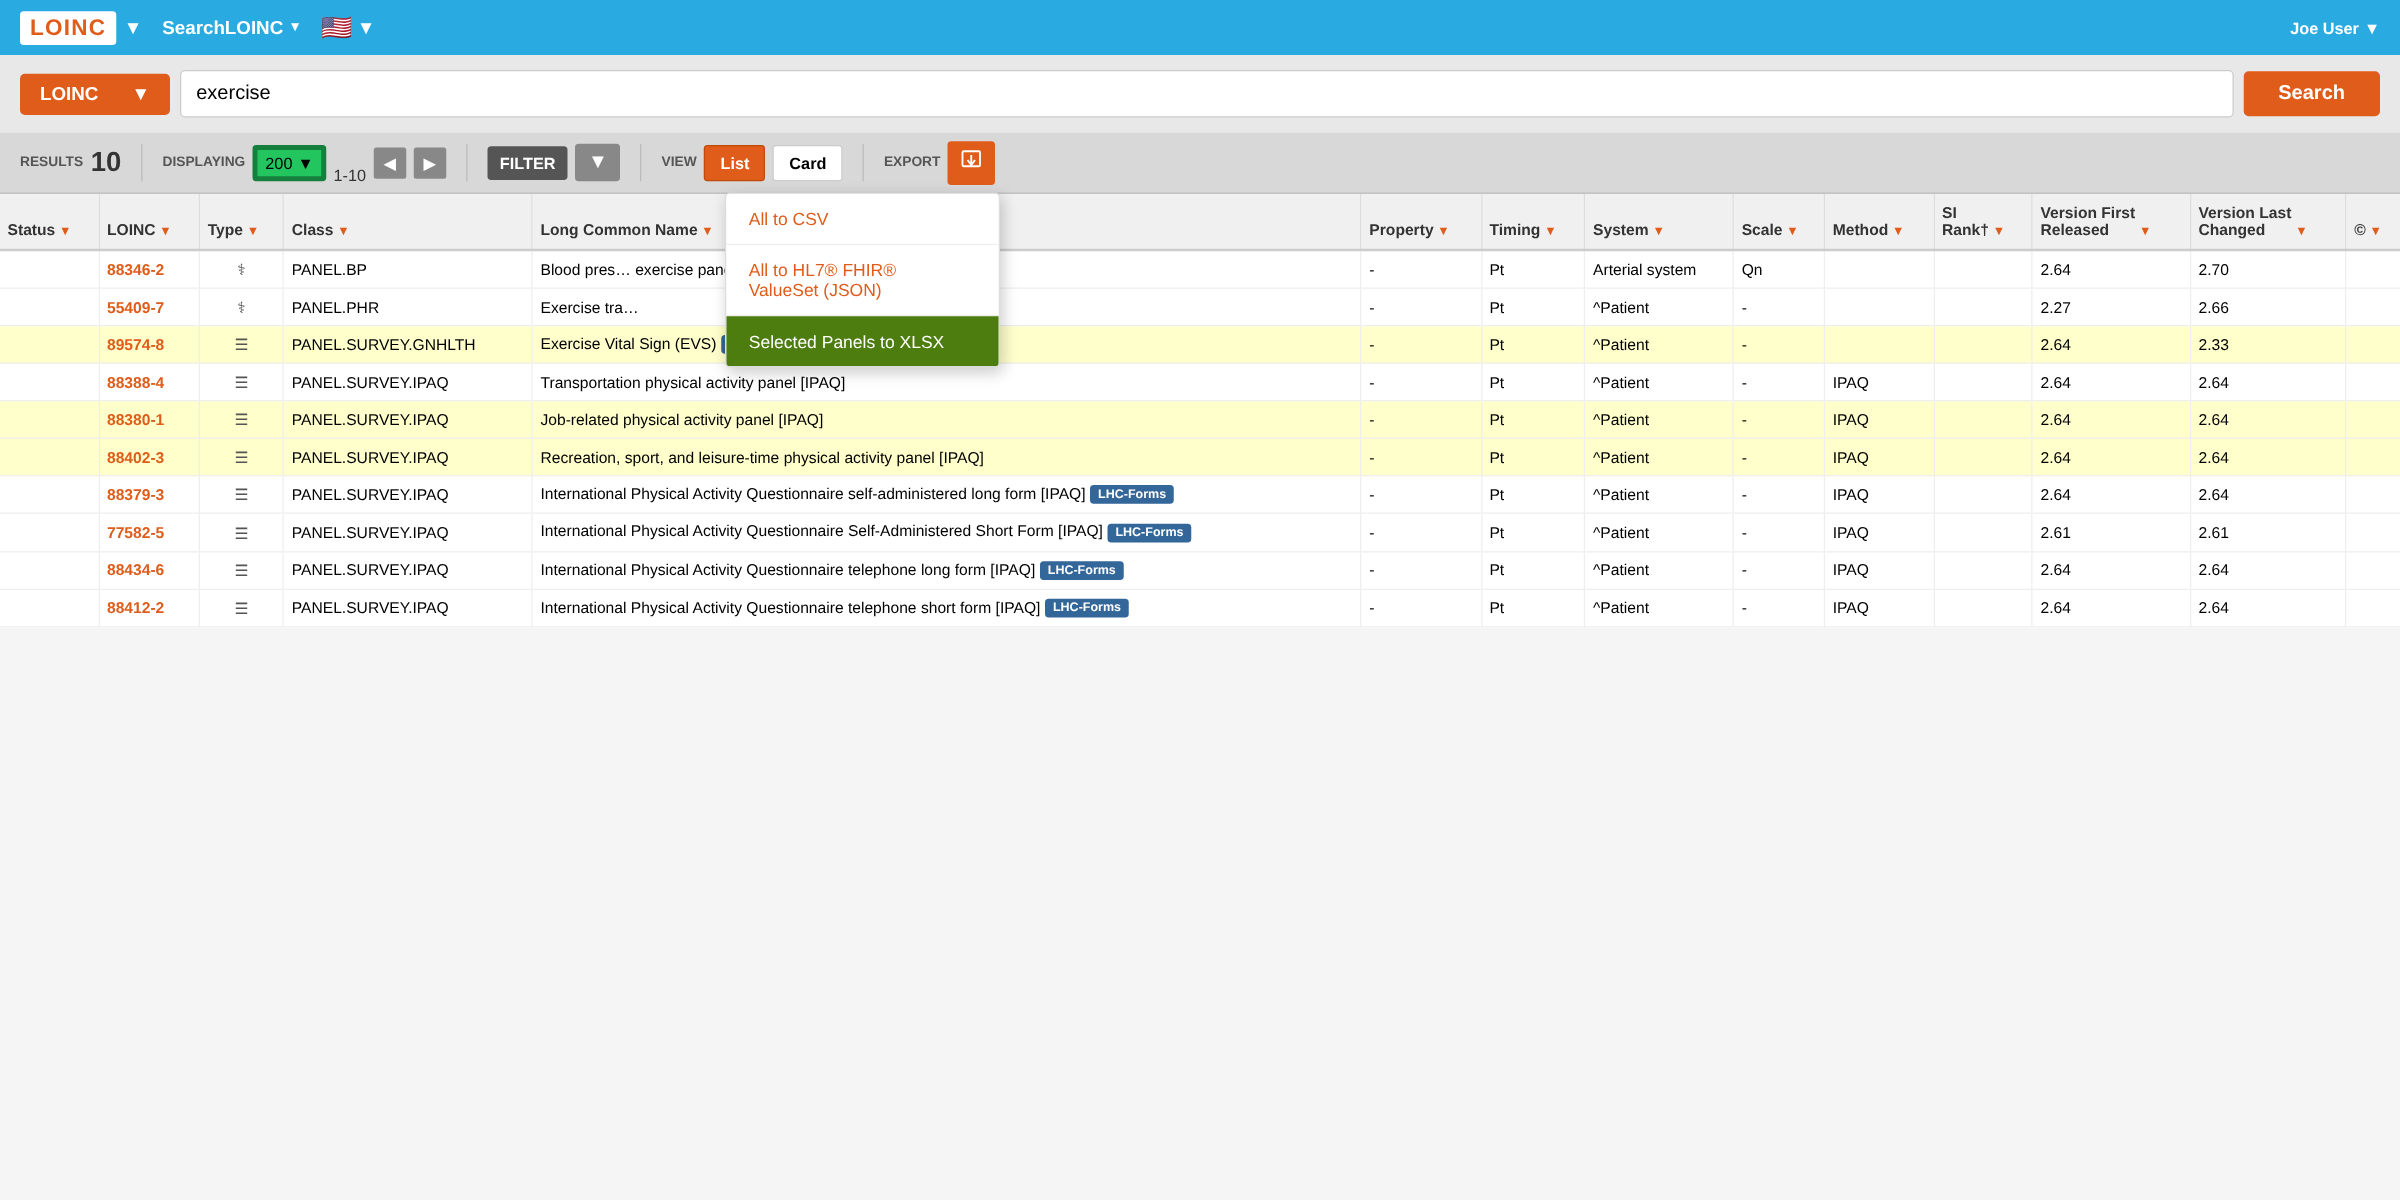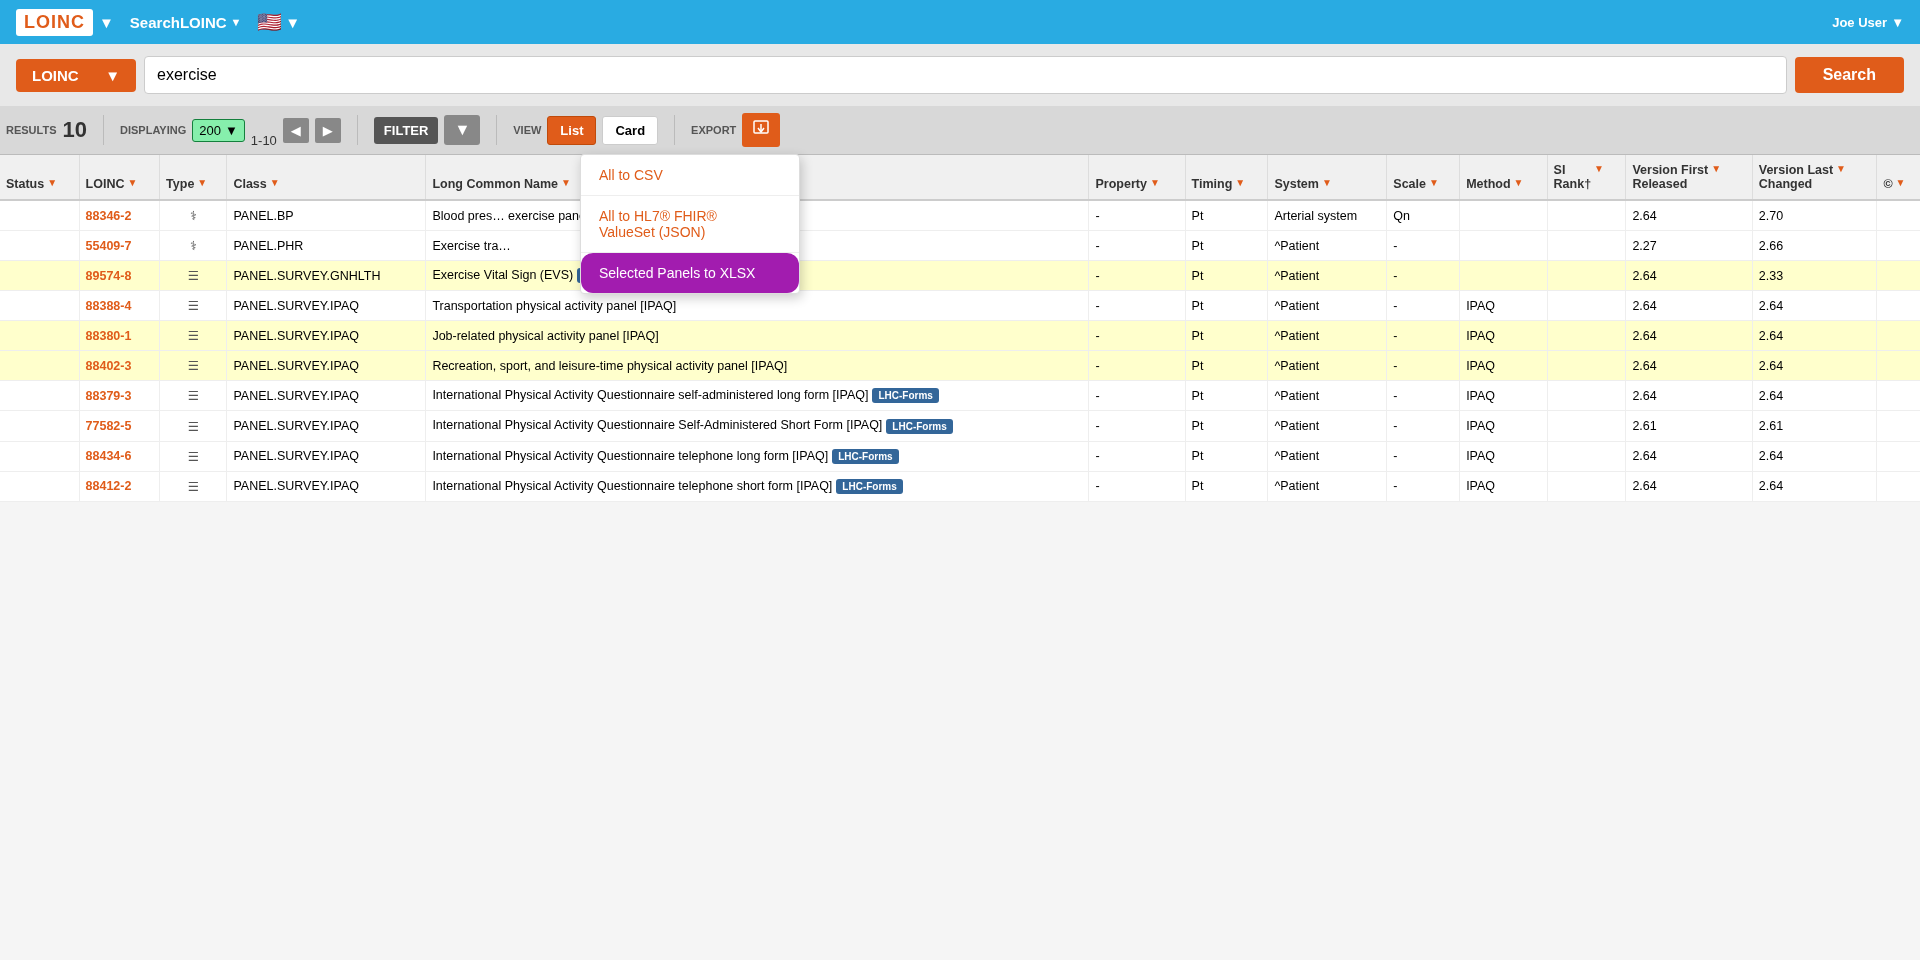--- a/index.html
+++ b/index.html
@@ -75,33 +75,33 @@
       font-size: 16px;
       padding: 9px 28px;
       border: none;
       border-radius: 4px;
       cursor: pointer;
     }
 
     
     .toolbar {
       background: #d8d8d8;
-      padding: 6px 6px;
+      padding: 6px 16px;
       display: flex;
       align-items: center;
       gap: 12px;
       border-bottom: 1px solid #bbb;
       position: relative;
     }
     .toolbar-group { display: flex; align-items: center; gap: 6px; }
     .toolbar-label { font-size: 11px; font-weight: bold; color: #555; text-transform: uppercase; }
     .results-count { font-size: 22px; font-weight: bold; color: #333; text-align: right; }
     .display-select {
-      background: #86efac;
-      border: 1px solid #15803d;
+      background: #22c55e;
+      border: 4px solid #15803d;
       padding: 3px 6px;
       font-size: 13px;
       border-radius: 3px;
       cursor: pointer;
       display: flex;
       align-items: flex-end;
       gap: 4px;
     }
     .display-nav-btn {
       background: #888;
@@ -171,23 +171,22 @@
       overflow: hidden;
     }
     .export-dropdown-item {
       padding: 12px 18px;
       cursor: pointer;
       font-size: 14px;
       color: #e05c1a;
       border-bottom: 1px solid #eee;
     }
     .export-dropdown-item.active {
-      background: #a21caf;
-      color: white;
-      border-radius: 12px;
+      background: #4d7c0f;
+      color: white;
     }
     .export-dropdown-item:last-child { border-bottom: none; }
 
     
     .table-container {
       overflow-x: auto;
       background: white;
     }
     table {
       width: 100%;
@@ -203,21 +202,21 @@
       text-align: left;
       font-weight: bold;
       color: #333;
       white-space: nowrap;
       border-right: 1px solid #ddd;
       vertical-align: bottom;
     }
     thead th:last-child { border-right: none; }
     .th-sub {
       display: flex;
-      align-items: flex-start;
+      align-items: flex-end;
       gap: 3px;
     }
     .sort-arrow {
       color: #e05c1a;
       font-size: 10px;
     }
     tbody tr {
       border-bottom: 1px solid #eee;
     }
     tbody tr.highlighted { background: #ffffcc; }

